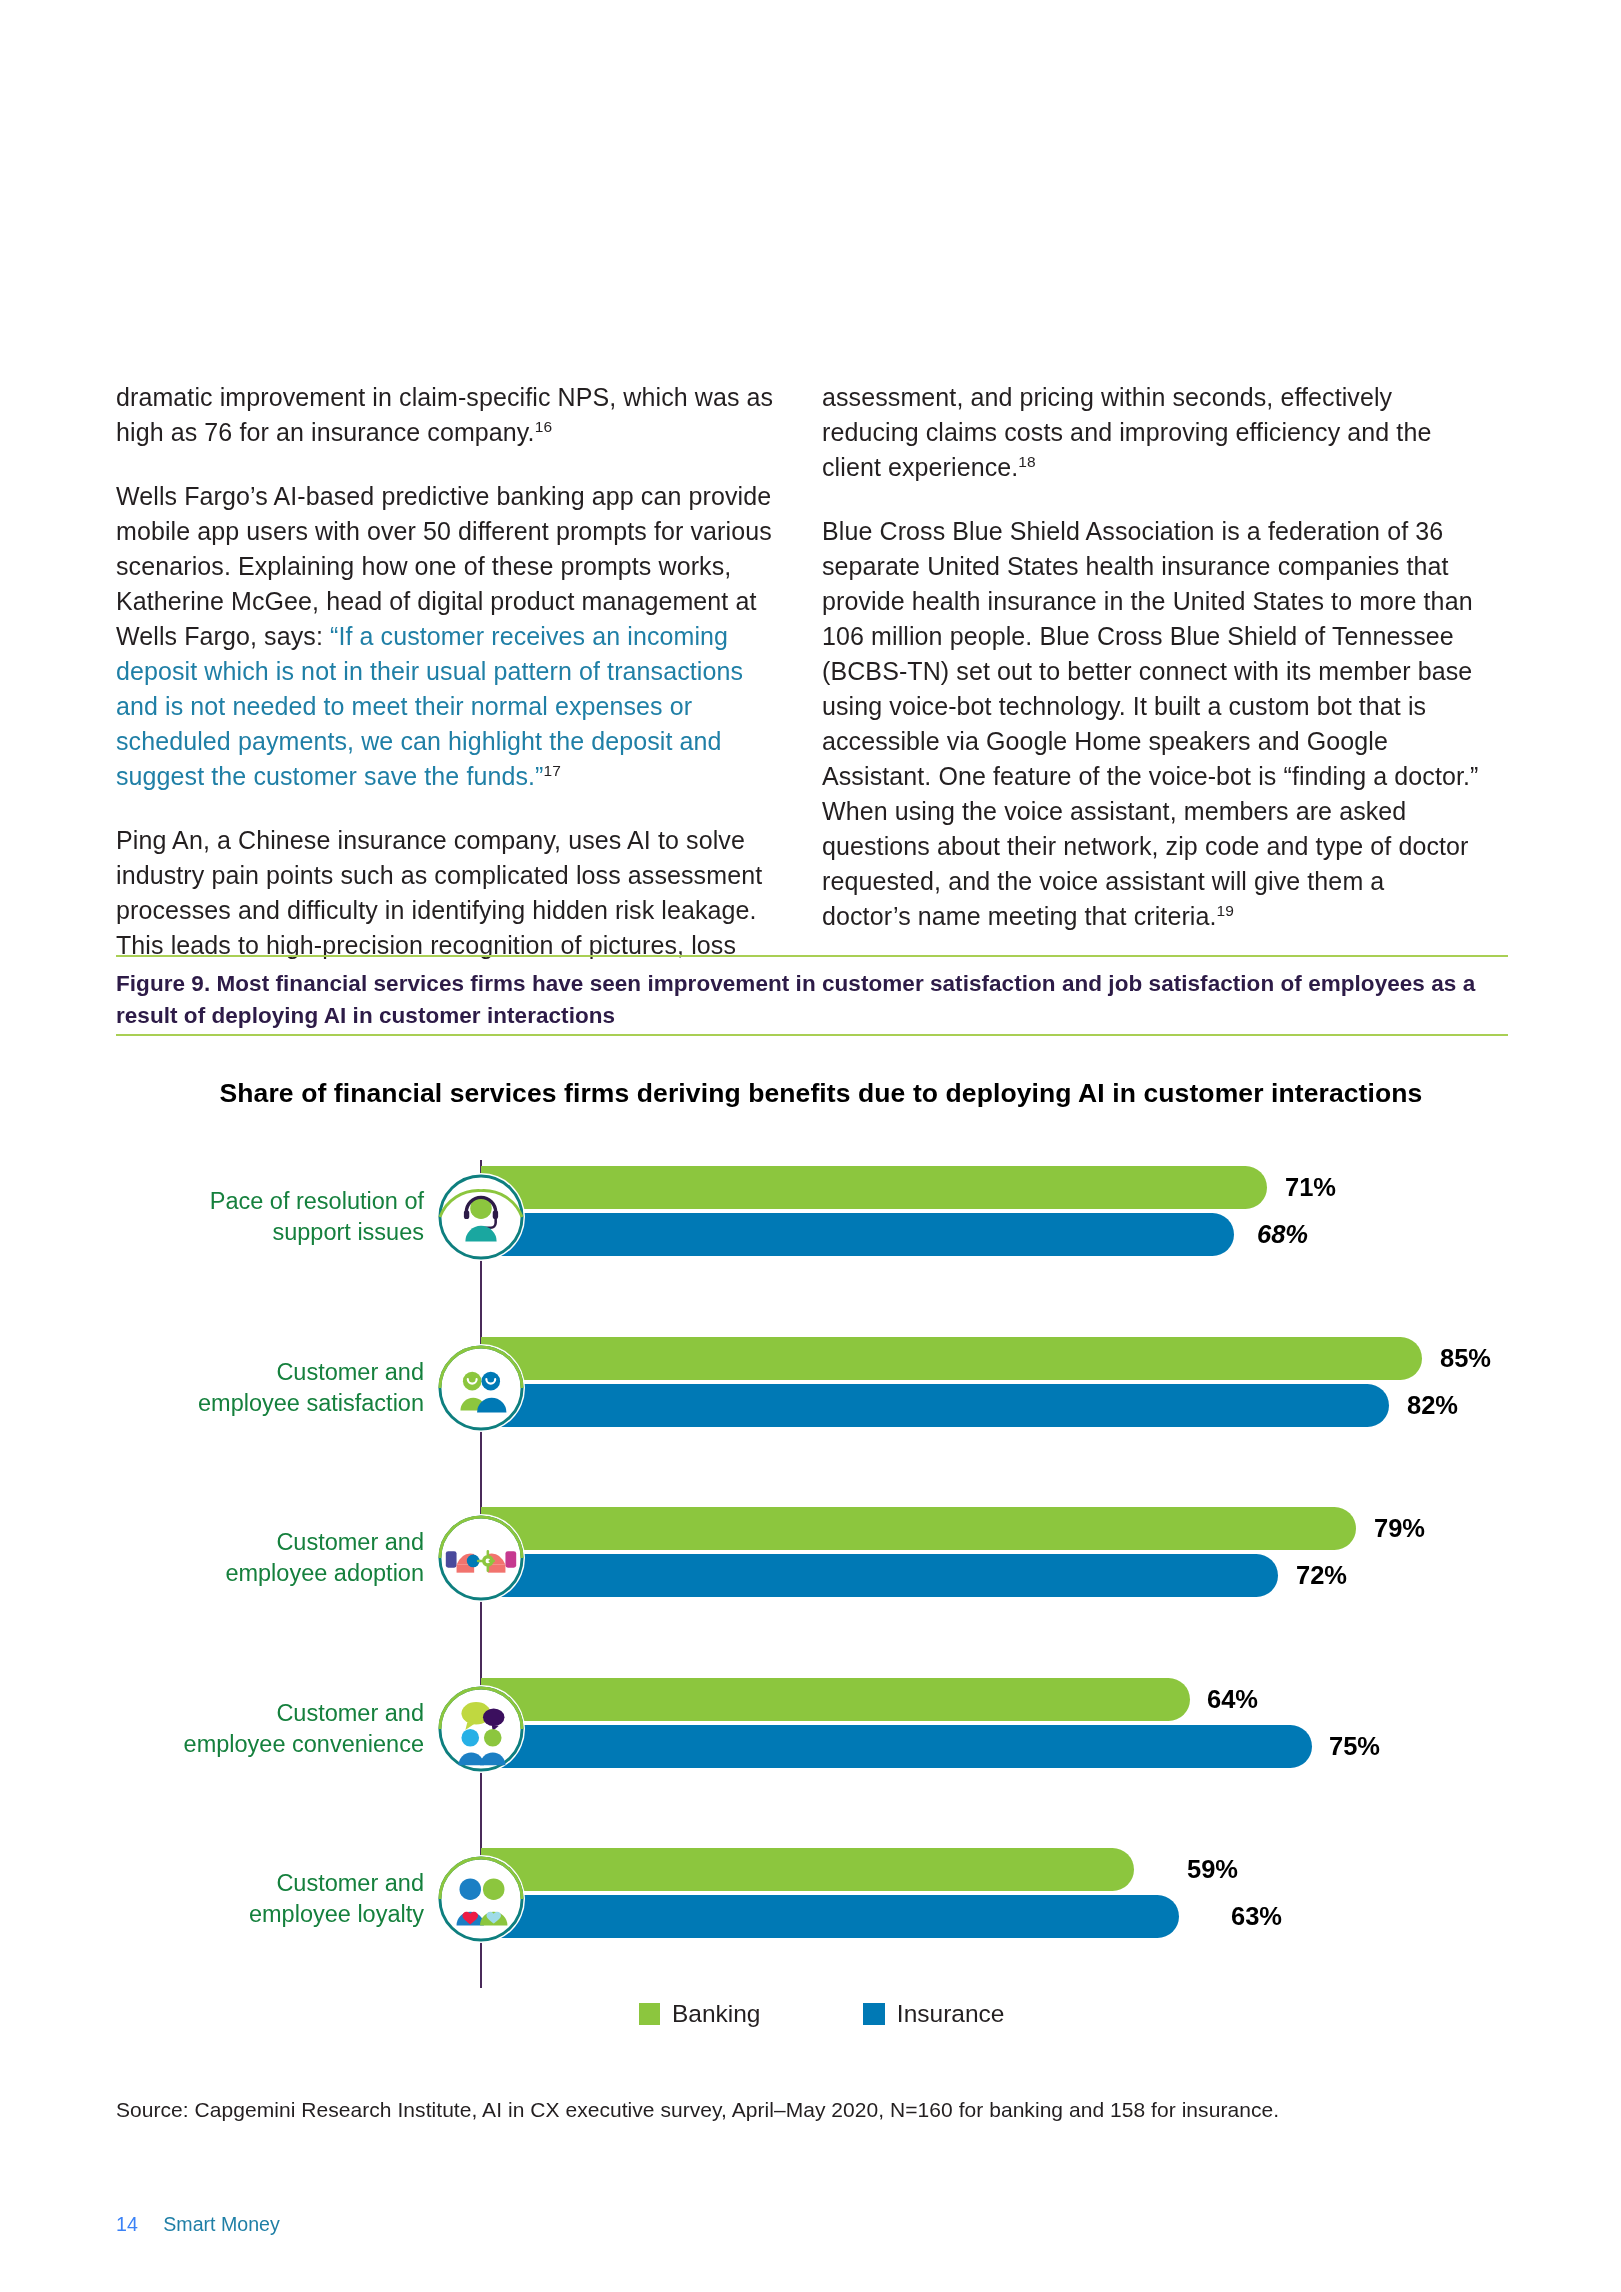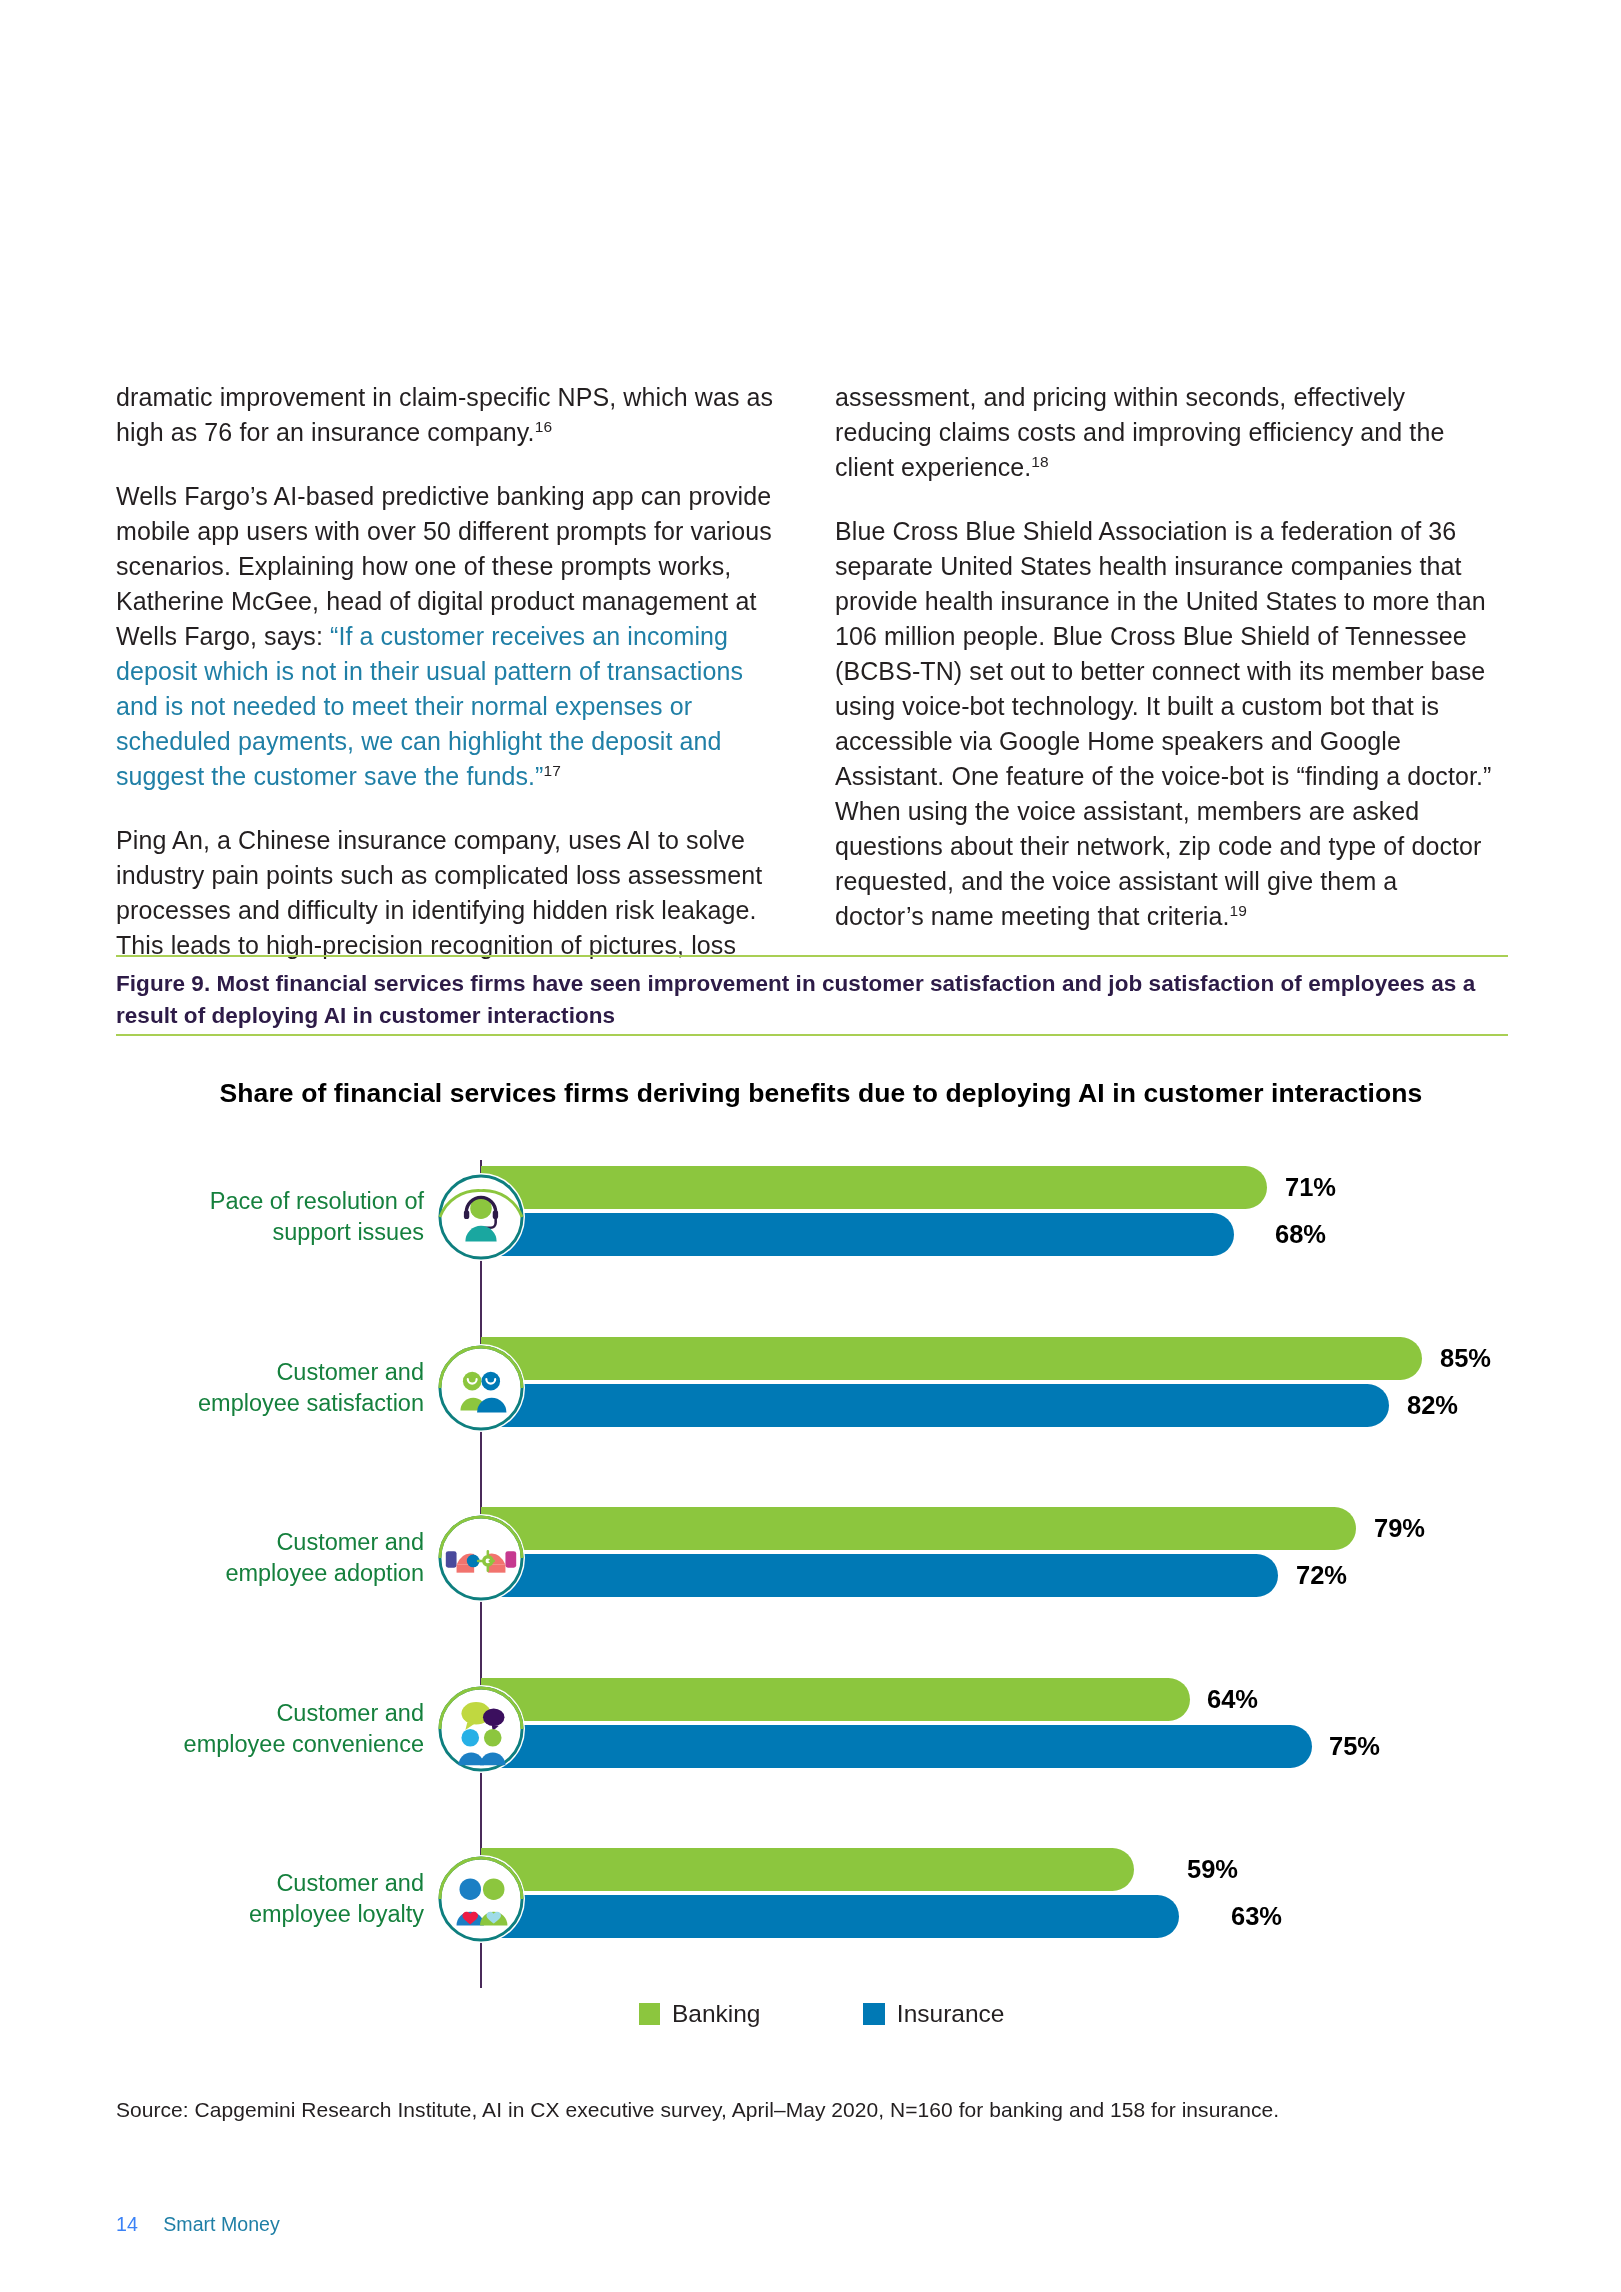--- a/index.html
+++ b/index.html
@@ -12,21 +12,21 @@
     overflow:hidden;
   }
   .page { position:absolute; inset:0; }
 
   
   .columns {
     position:absolute;
     left:116px; top:380px;
     width:1392px;
     display:flex;
-    gap:61px;
+    gap:48px;
   }
   .col { width:658px; }
   .col p {
     margin:0 0 29px 0;
     font-size:25px;
     line-height:35px;
     letter-spacing:0.1px;
     color:#231f20;
     font-weight:400;
   }
@@ -193,21 +193,21 @@
     <div class="axis-line"></div>
   <div class="group" style="top: 0px;">
         <div class="cat-label">
           <div>Pace of resolution of</div>
           <div>support issues</div>
         </div>
         <div class="bars">
           <div class="bar green" style="width: 786px; background: rgb(140, 198, 62);"></div>
           <div class="bar-value" style="left: 804px; top: 35px;">71%</div>
           <div class="bar blue" style="width: 753px; background: rgb(0, 121, 181);"></div>
-          <div class="bar-value" style="left: 794px; top: 82px;">68%</div>
+          <div class="bar-value" style="left: 776px; top: 82px; font-style: italic;">68%</div>
         </div>
         <div class="medallion">
     <svg width="88" height="88" viewBox="0 0 90 90">
       <circle cx="45" cy="45" r="42" fill="#ffffff" stroke="#0e7f7f" stroke-width="3"></circle>
       <path d="M45 18 A 42 42 0 0 1 87 45" fill="none" stroke="#8cc63e" stroke-width="3"></path>
       <path d="M3 45 A 42 42 0 0 1 45 18" fill="none" stroke="#8cc63e" stroke-width="3"></path>
       <circle cx="45" cy="36" r="11" fill="#8cc63e"></circle>
       <path d="M30 40 a15 15 0 0 1 30 0" fill="none" stroke="#2d1b47" stroke-width="3.4" stroke-linecap="round"></path>
       <rect x="27.5" y="38" width="5.5" height="9" rx="2.6" fill="#2d1b47"></rect>
       <rect x="57" y="38" width="5.5" height="9" rx="2.6" fill="#2d1b47"></rect>

